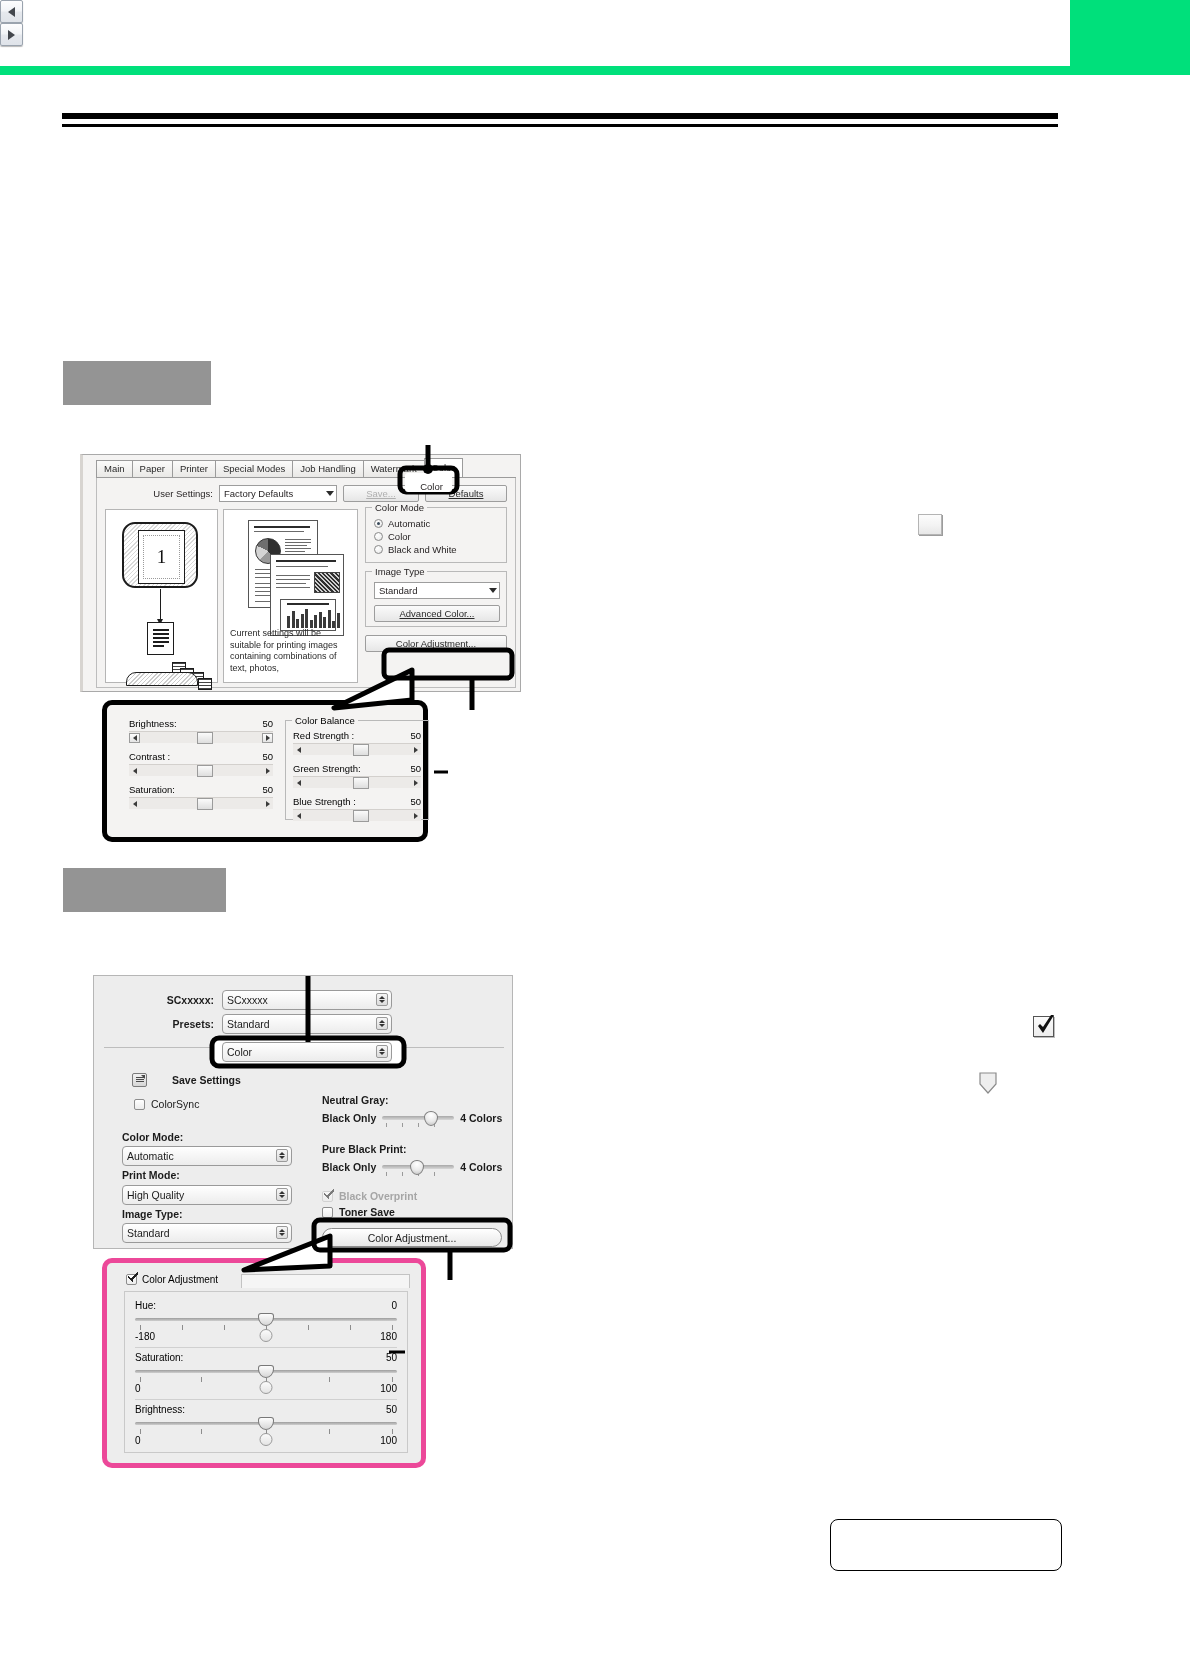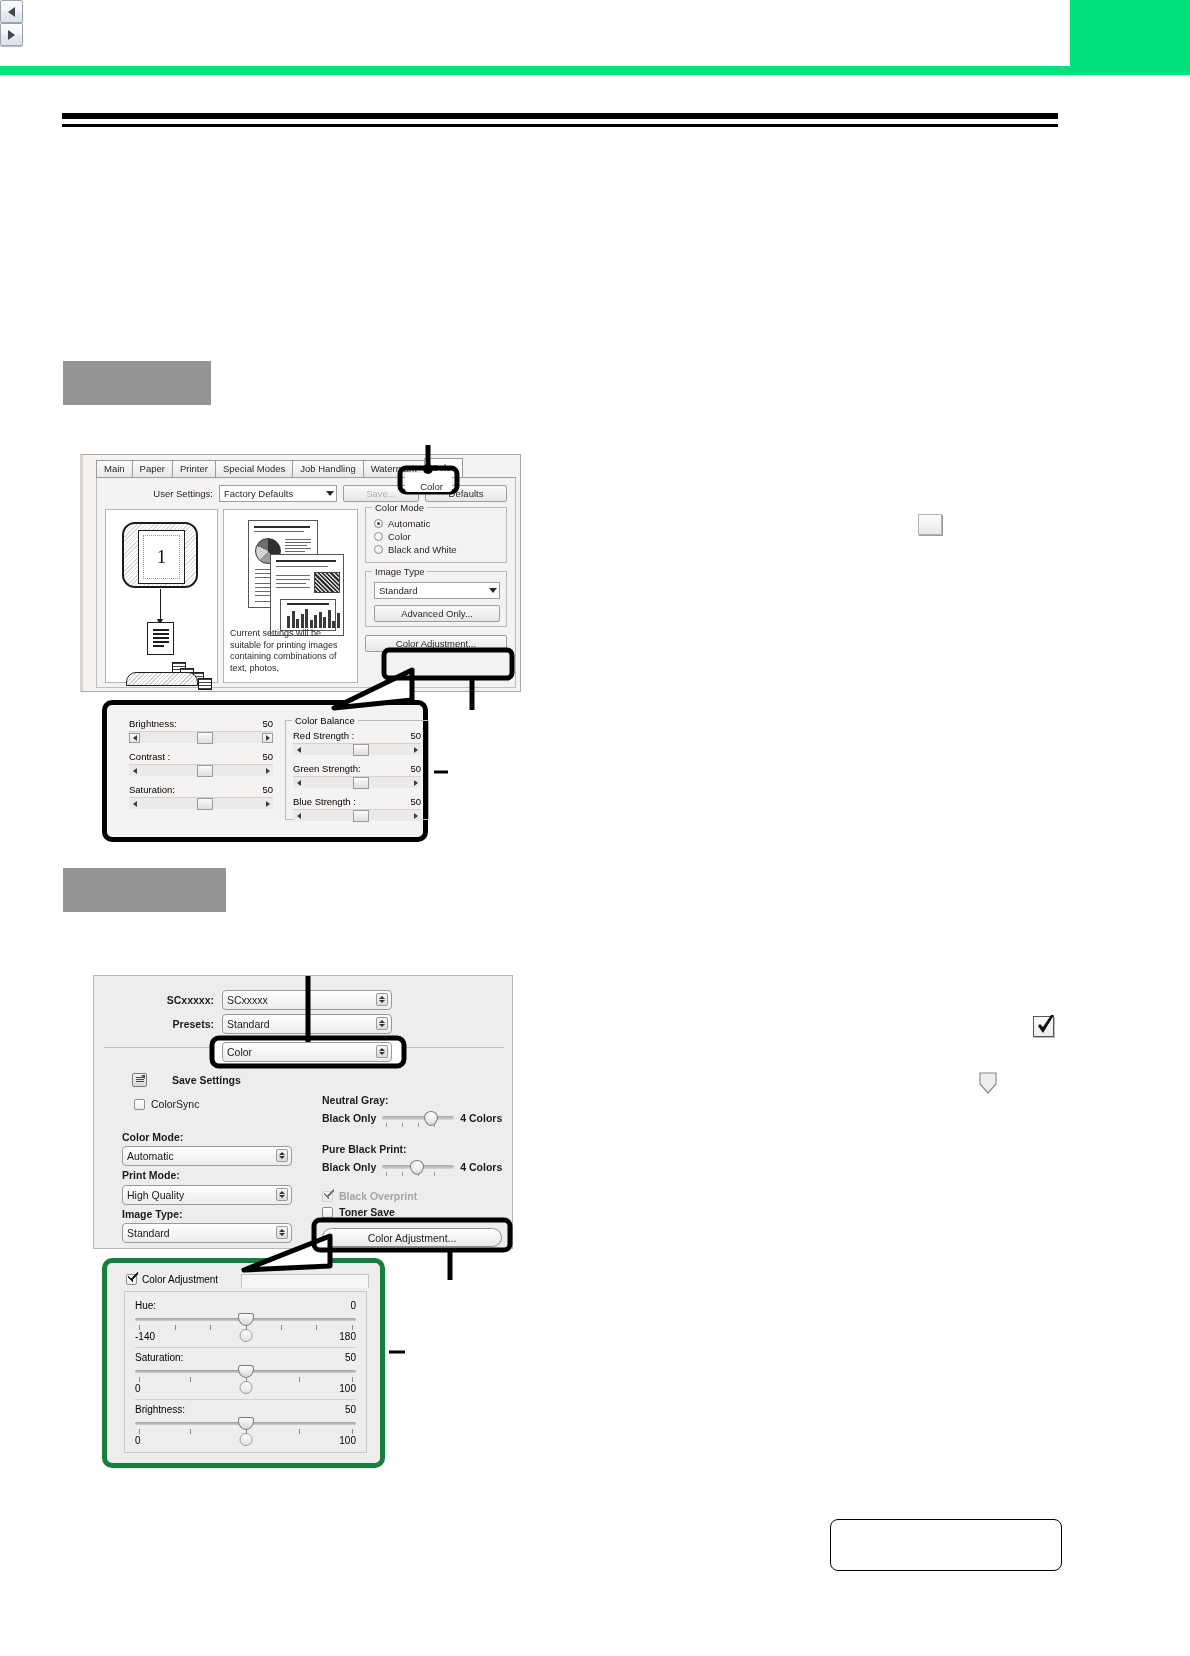--- a/index.html
+++ b/index.html
@@ -116,21 +116,21 @@
   }
   .win-combo .cb-arrow {
     margin-left: auto; width: 0; height: 0;
     border-left: 4px solid transparent; border-right: 4px solid transparent;
     border-top: 5px solid #2b2b2b;
   }
   .win-btn {
     height: 17px; border: 1px solid #9d9d9d; border-radius: 2px;
     background: linear-gradient(180deg,#fbfbfb,#e6e6e6);
     display: flex; align-items: center; justify-content: center;
-    font-size: 9.5px; color: #2a2a2a;
+    font-size: 9.5px; color: #2a2a2a; text-decoration: underline;
   }
   .win-btn.disabled { color: #b0b0b0; }
 
   #win-preview-a {
     position: absolute; left: 8px; top: 31px; width: 113px; bottom: 4px;
     background: #fff; border: 1px solid #b5b5b5;
   }
   #win-preview-b {
     position: absolute; left: 126px; top: 31px; width: 135px; bottom: 4px;
     background: #fff; border: 1px solid #b5b5b5;
@@ -314,22 +314,22 @@
     background: repeating-linear-gradient(90deg,#9a9a9a 0 1px, transparent 1px 16px);
   }
   .mac-btn {
     height: 19px; border: 1px solid #8d8d8d; border-radius: 10px;
     background: linear-gradient(180deg,#ffffff,#e8e8e8);
     display:flex; align-items:center; justify-content:center; font-size: 10.5px;
   }
 
   
   #mac-callout {
-    position: absolute; left: 102px; top: 1258px; width: 283px; height: 210px;
-    border: 5px solid #15803d; border-radius: 10px; background: #ededed;
+    position: absolute; left: 102px; top: 1258px; width: 324px; height: 210px;
+    border: 5px solid #ec4899; border-radius: 10px; background: #ededed;
   }
   #mac-callout-inner {
     position: absolute; left: 9px; top: 8px; right: 9px; bottom: 8px; background:#ededed;
   }
   #mac-ca-head { position: absolute; left: 10px; top: 3px; display:flex; align-items:center; gap:5px; font-size:10px; }
   #mac-ca-tabline { position:absolute; left: 125px; top: 3px; right: 2px; height: 14px; border: 1px solid #c3c3c3; border-bottom:none; background:#f5f5f5; }
   #mac-ca-body {
     position: absolute; left: 8px; top: 20px; right: 4px; bottom: 2px;
     border: 1px solid #c9c9c9; border-top: 1px solid #c9c9c9; background: #ededed;
     padding: 8px 10px 0 10px;
@@ -503,21 +503,21 @@
           <span>Black and White</span>
         </div>
       </div>
 
       <div class="win-group" style="height:56px;padding-top:10px;">
         <span class="gl">Image Type</span>
         <div class="win-combo" style="width:100%;">
           <span>Standard</span>
           <span class="cb-arrow"></span>
         </div>
-        <div class="win-btn" style="margin-top:6px;width:100%;">Advanced Only...</div>
+        <div class="win-btn" style="margin-top:6px;width:100%;">Advanced Color...</div>
       </div>
 
       <div style="position:relative;margin-top:4px;">
         <div class="win-btn" style="width:100%;height:17px;">Color Adjustment...</div>
       </div>
     </div>
   </div>
 </div>
 
 <svg style="position:absolute;left:382px;top:648px;width:140px;height:80px;overflow:visible;z-index:9;">
@@ -772,21 +772,21 @@
         <div class="ca-ticks">
           <i style="left:2%"></i>
             <i style="left:18%"></i>
             <i style="left:34%"></i>
             <i style="left:50%"></i>
           <i style="left:66%"></i>
             <i style="left:82%"></i>
             <i style="left:98%"></i>
         </div>
         <div class="ca-foot">
-          <span>-140</span>
+          <span>-180</span>
           <span class="circ"></span>
           <span>180</span>
         </div>
       </div>
       <div class="ca-sep"></div>
 
       <div class="ca-block">
         <div class="ca-head">
           <span>Saturation:</span>
           <span>50</span>

